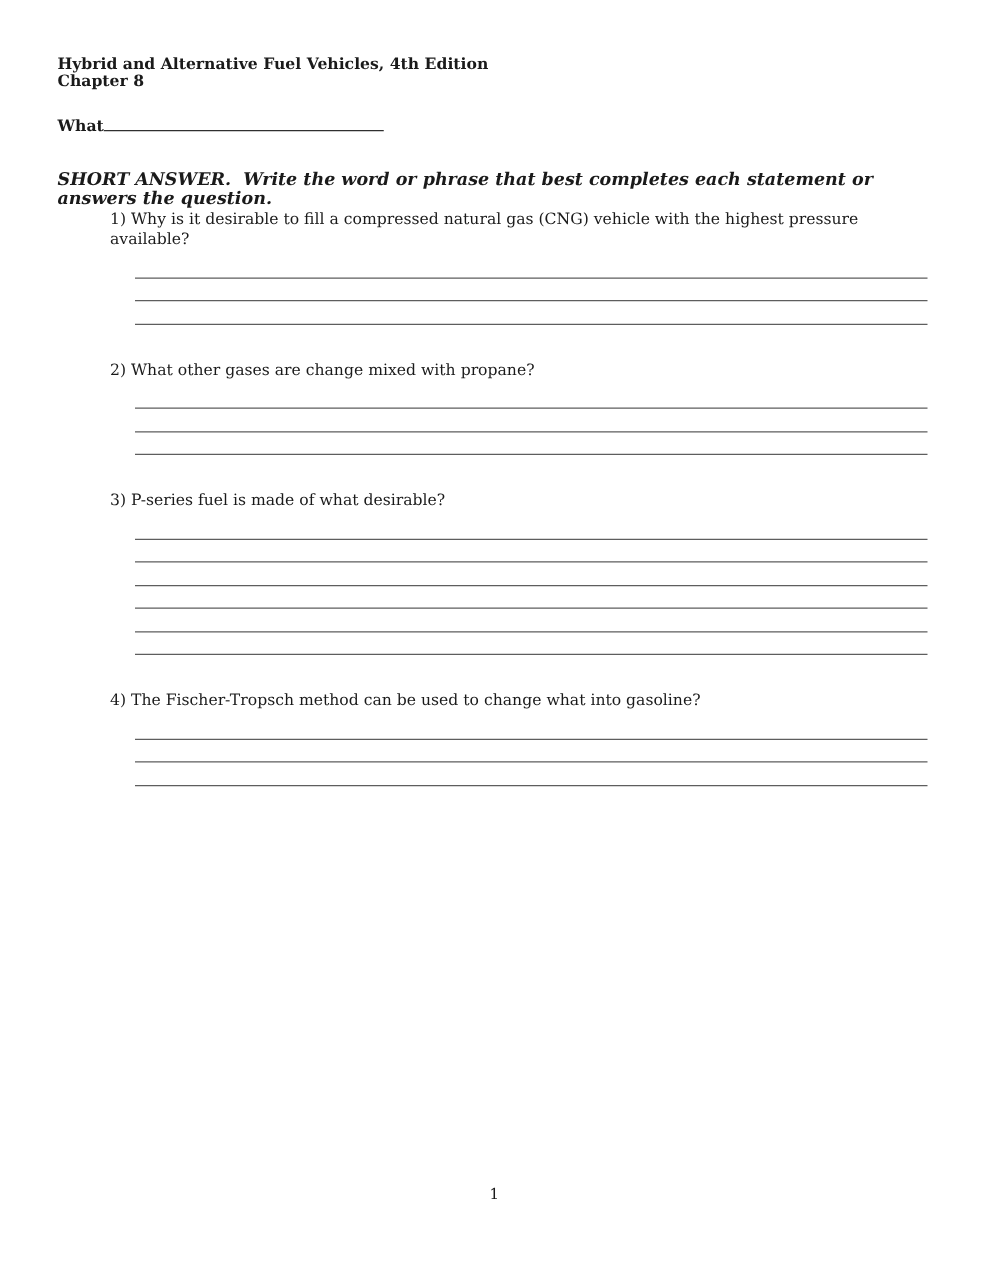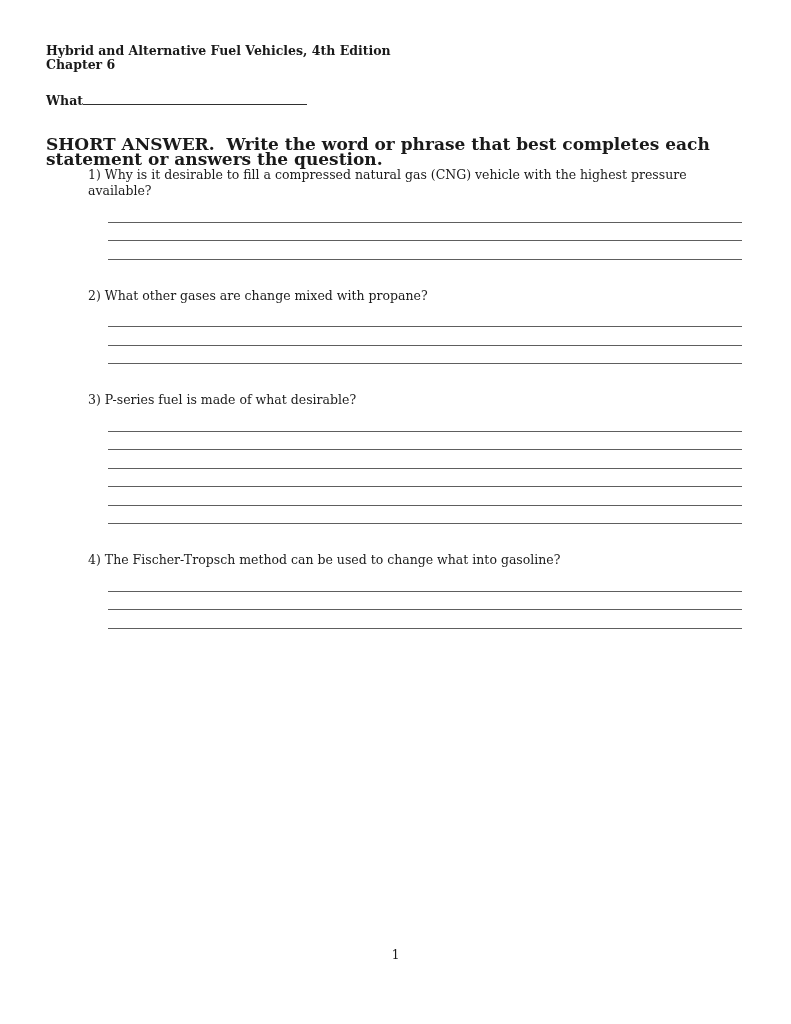--- a/index.html
+++ b/index.html
@@ -37,24 +37,25 @@
   }
   .name-line {
     display: inline-block;
     width: 224px;
     height: 11px;
     border-bottom: 1px solid #2f2f2f;
     vertical-align: baseline;
   }
   .section-heading {
     margin-top: 29px;
-    font-size: 17px;
+    font-size: 14px;
     font-weight: 700;
     line-height: 15px;
     white-space: pre-wrap;
+    font-style: italic;
   }
   .question-list {
   }
   .question {
     margin: 0 0 28px 0;
   }
   .q-text {
     margin: 0 0 5px 42px;
     font-size: 12.5px;
     font-weight: 400;
@@ -79,21 +80,21 @@
     color: #1a1a1a;
   }
 </style>
 </head>
 <body>
 
 <div class="sheet">
 
   <header class="doc-header">
     <div>Hybrid and Alternative Fuel Vehicles, 4th Edition</div>
-    <div>Chapter 6</div>
+    <div>Chapter 8</div>
   </header>
 
   <div class="name-row">
     <span>What</span><span class="name-line"></span>
   </div>
 
   <div class="section-heading">SHORT ANSWER.  Write the word or phrase that best completes each statement or answers the question.</div>
 
   <div class="question-list" id="questions">
   <section class="question">

